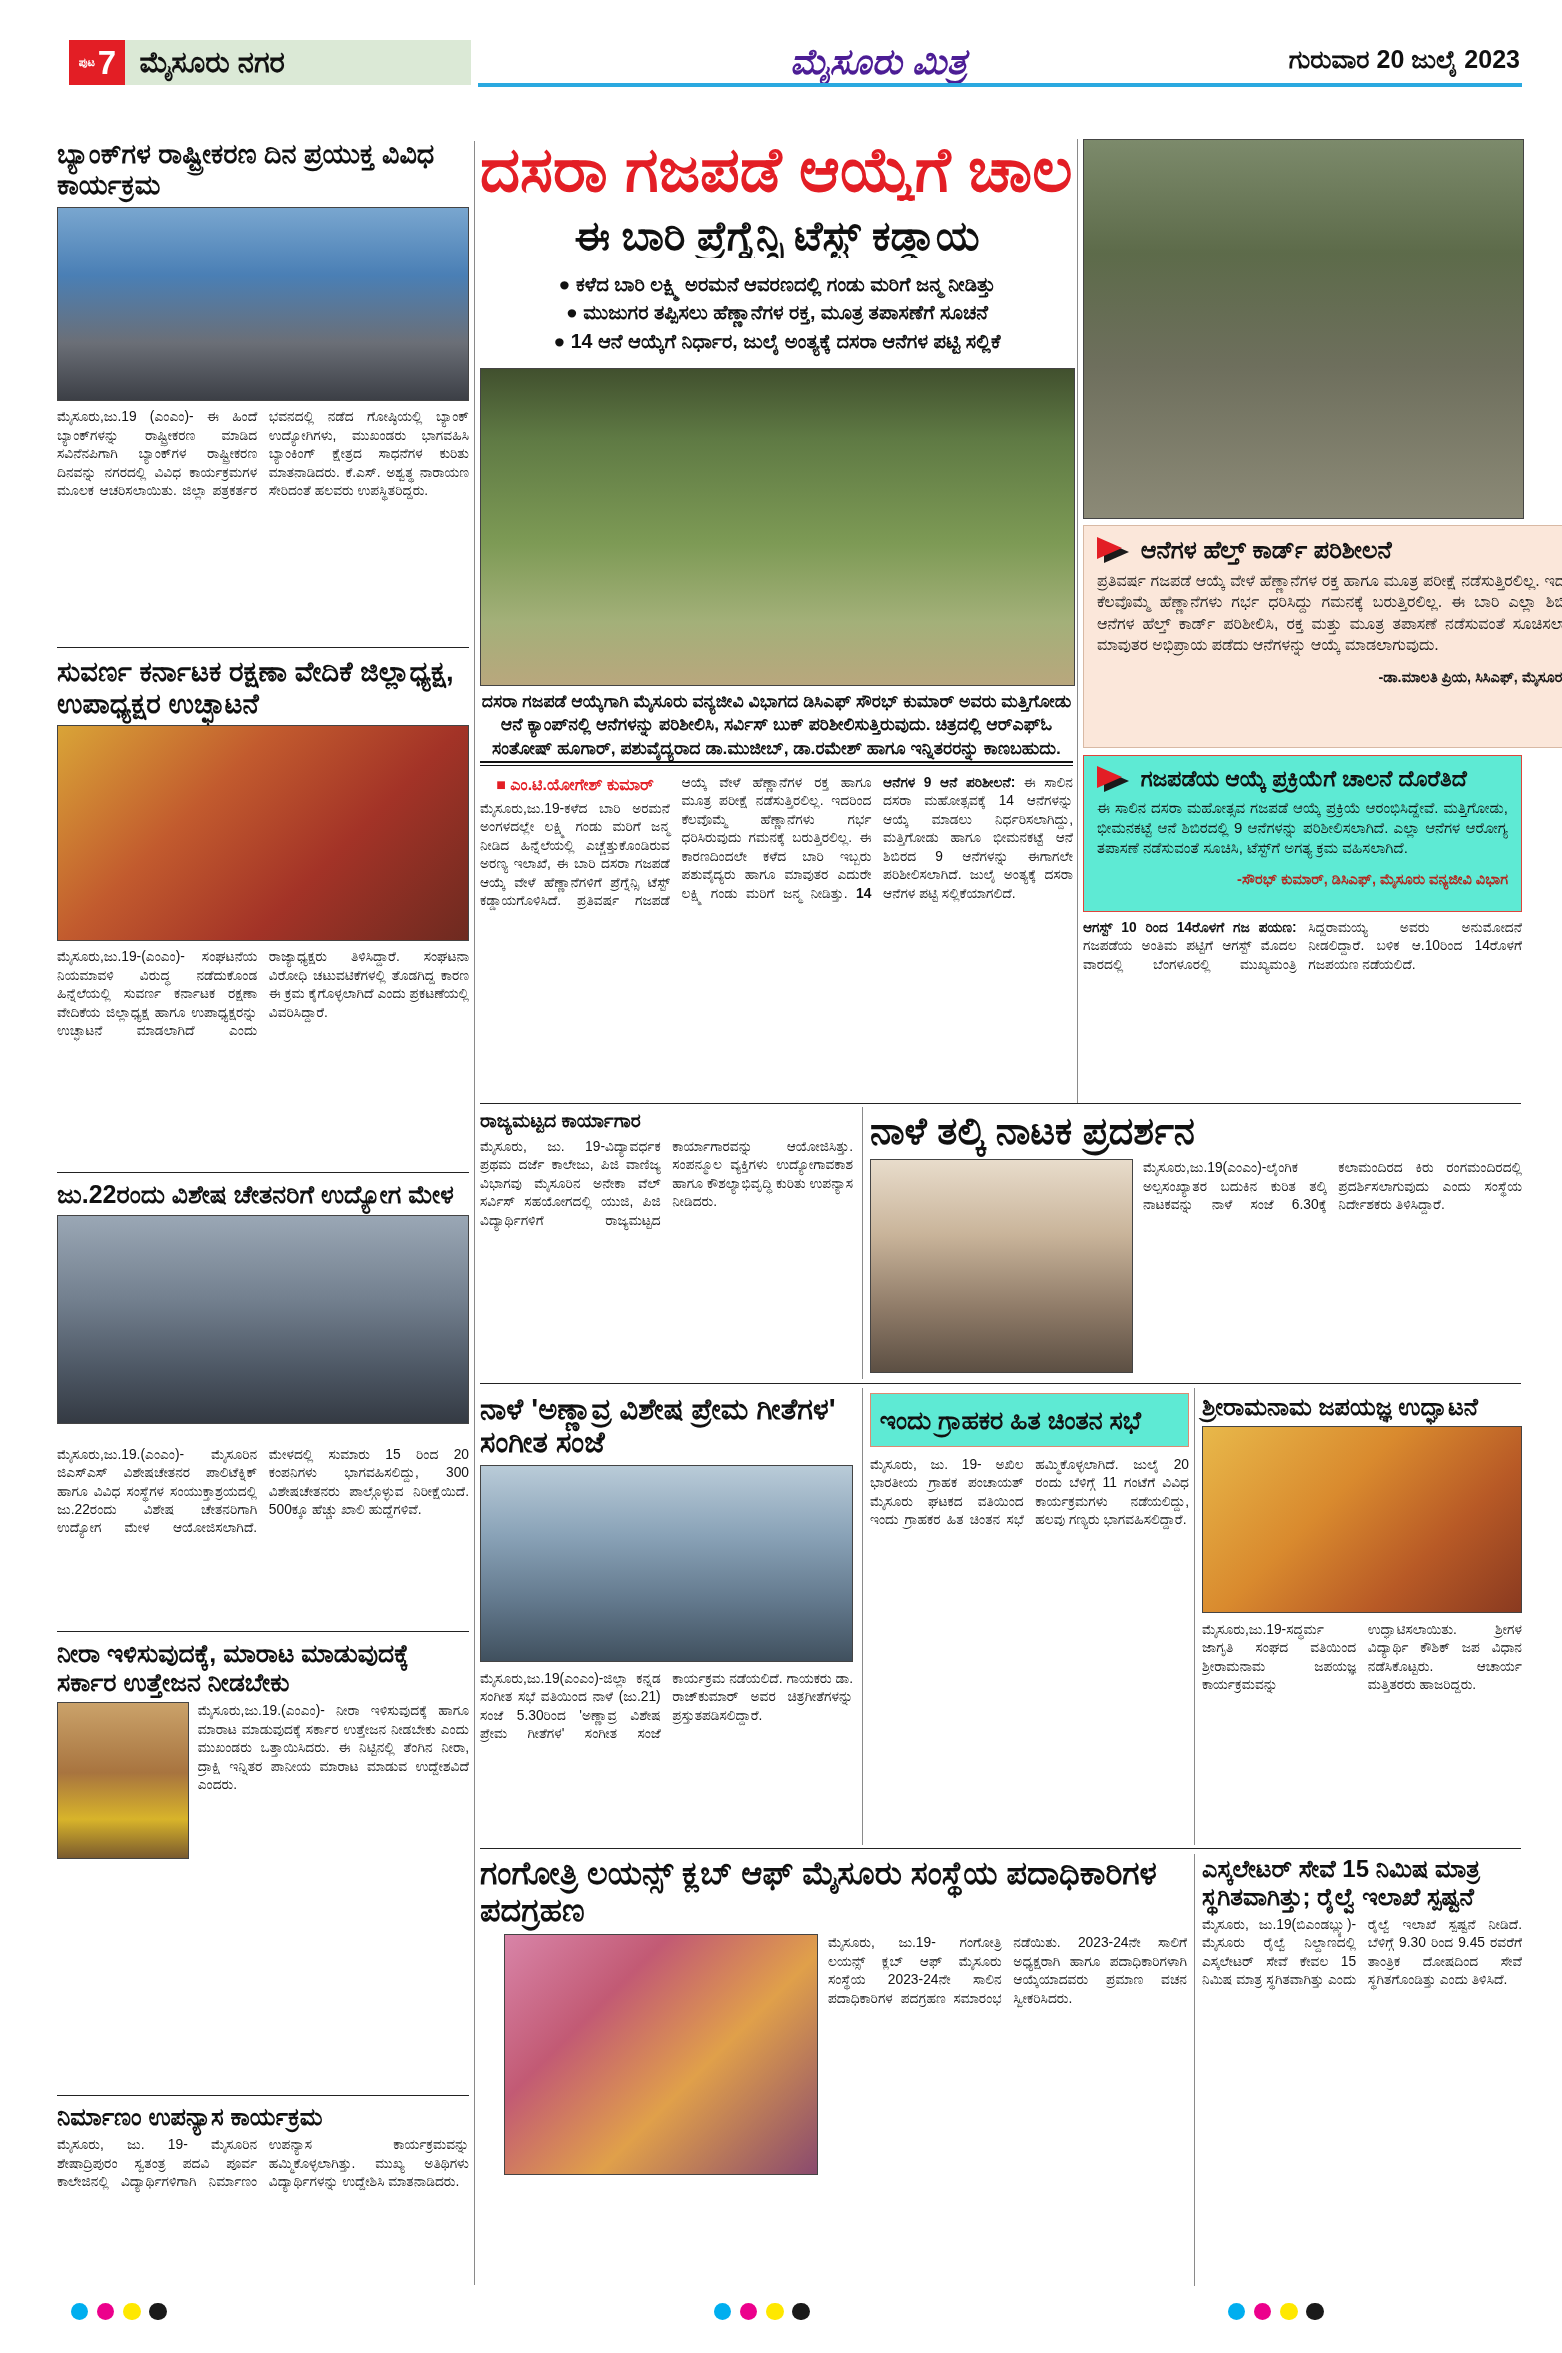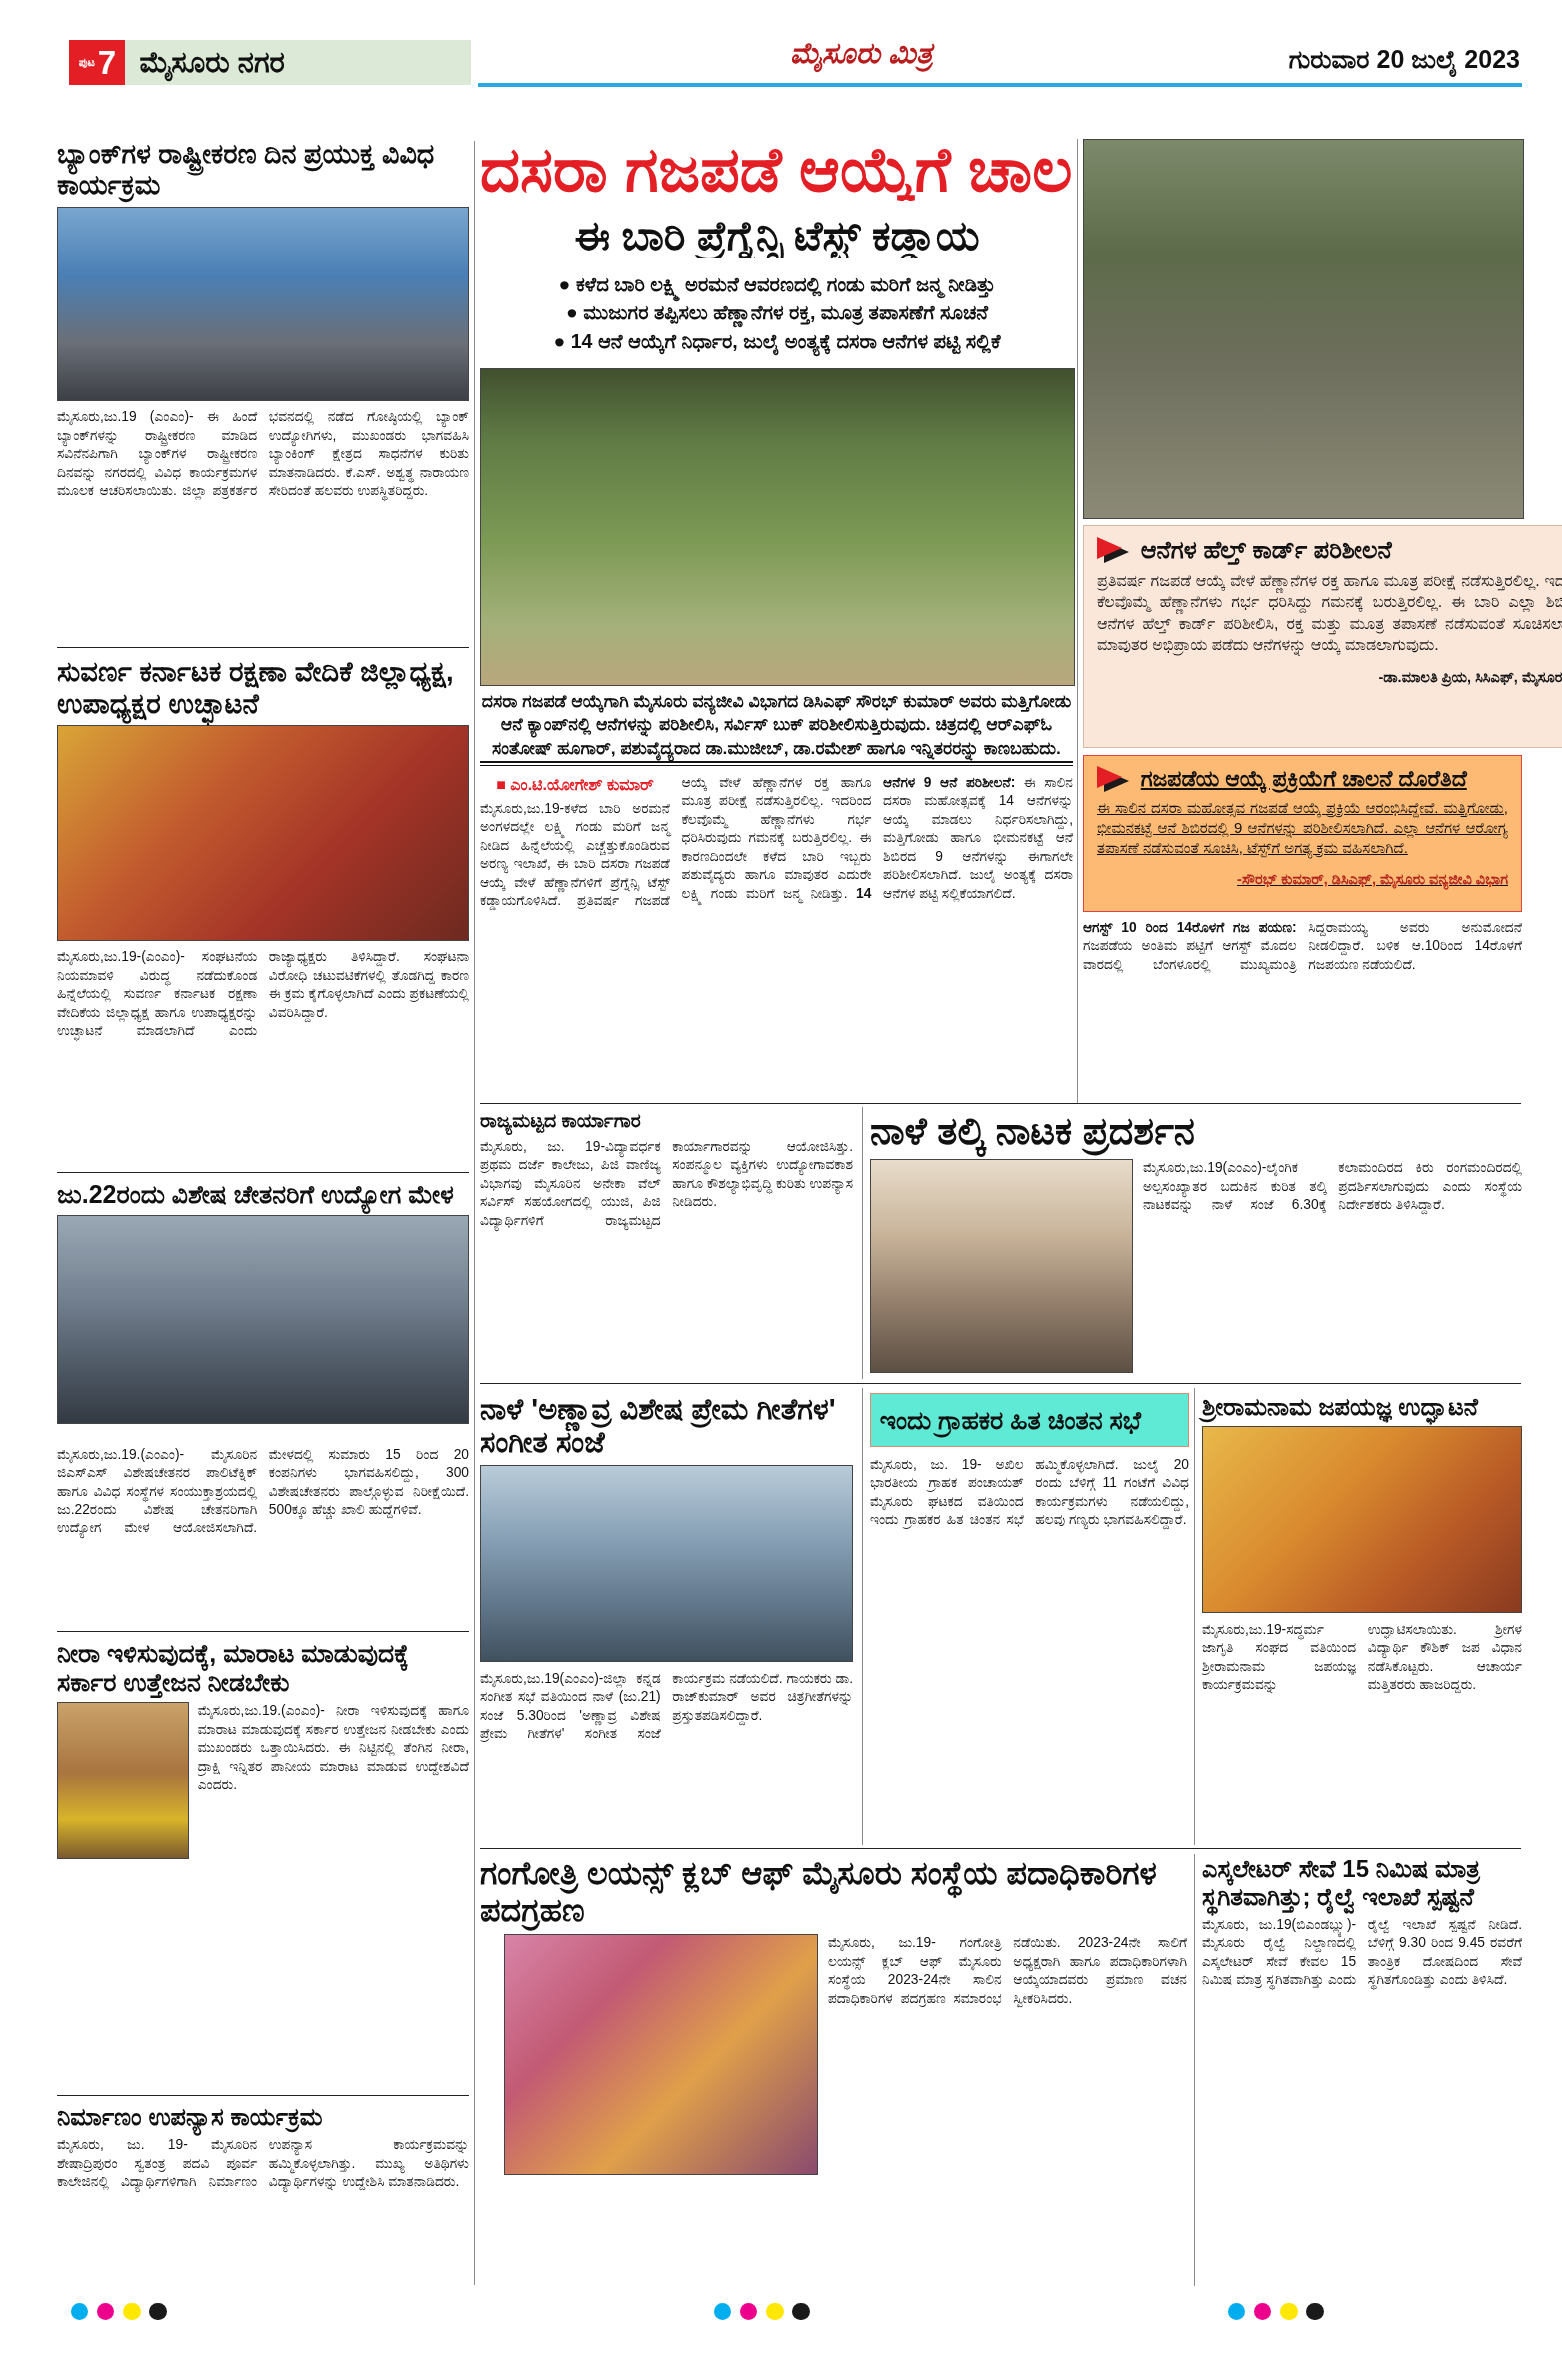--- a/index.html
+++ b/index.html
@@ -5,22 +5,22 @@
   html,body{margin:0;padding:0;background:#e8e8e8;}
   .page{position:relative;width:1562px;height:2354px;background:#ffffff;margin:0 auto;
         font-family:"Liberation Sans","DejaVu Sans",sans-serif;color:#111;overflow:hidden;}
   
   .badge{position:absolute;left:69px;top:40px;width:57px;height:45px;background:#e31e25;color:#fff;
          display:flex;align-items:center;justify-content:center;gap:2.9px;}
   .badge .lbl{font-size:11px;font-weight:bold;}
   .badge .num{font-size:33px;font-weight:bold;line-height:1;}
   .band{position:absolute;left:125px;top:40px;width:346px;height:45px;background:#dbe9d6;
         font-size:29px;font-weight:bold;display:flex;align-items:center;padding-left:14.5px;box-sizing:border-box;}
-  .paper{position:absolute;left:790px;top:30px;width:304px;height:48px;color:#b91c1c;
-         font-size:29px;font-weight:bold;font-style:italic;display:flex;align-items:center;}
+  .paper{position:absolute;left:790px;top:38px;width:304px;height:48px;color:#4c1d95;
+         font-size:36px;font-weight:bold;font-style:italic;display:flex;align-items:center;}
   .pdate{position:absolute;right:42px;top:45px;font-size:25px;font-weight:bold;}
   .bluerule{position:absolute;left:478px;top:83px;width:1044px;height:3.6px;background:#2aa9e0;}
   
   .vrule{position:absolute;width:0.7px;background:#8a8a8a;}
   .hrule{position:absolute;height:1.4px;background:#222;}
   .photo{background-size:cover;border:0.7px solid #444;}
   .art h2{margin:0 0 5.8px 0;text-align:left;font-weight:bold;line-height:1.15;}
   .body{ text-align:justify;font-size:13.8px;line-height:1.34;}
   .cols2{column-count:2;column-gap:11.6px;}
   .cols3{column-count:3;column-gap:11.6px;}
@@ -100,21 +100,21 @@
 
   <div class="qbox" style="left:1083px;top:525px;width:522px;height:223px;background:#fbe7da;border:0.7px solid #d8b9a4;">
     <div class="ttl">
       <span class="box-arrow"></span>
       <span>ಆನೆಗಳ ಹೆಲ್ತ್ ಕಾರ್ಡ್ ಪರಿಶೀಲನೆ</span>
     </div>
     <div class="txt">ಪ್ರತಿವರ್ಷ ಗಜಪಡೆ ಆಯ್ಕೆ ವೇಳೆ ಹೆಣ್ಣಾನೆಗಳ ರಕ್ತ ಹಾಗೂ ಮೂತ್ರ ಪರೀಕ್ಷೆ ನಡೆಸುತ್ತಿರಲಿಲ್ಲ. ಇದರಿಂದ ಕೆಲವೊಮ್ಮೆ ಹೆಣ್ಣಾನೆಗಳು ಗರ್ಭ ಧರಿಸಿದ್ದು ಗಮನಕ್ಕೆ ಬರುತ್ತಿರಲಿಲ್ಲ. ಈ ಬಾರಿ ಎಲ್ಲಾ ಶಿಬಿರಗಳ ಆನೆಗಳ ಹೆಲ್ತ್ ಕಾರ್ಡ್ ಪರಿಶೀಲಿಸಿ, ರಕ್ತ ಮತ್ತು ಮೂತ್ರ ತಪಾಸಣೆ ನಡೆಸುವಂತೆ ಸೂಚಿಸಲಾಗಿದೆ. ಮಾವುತರ ಅಭಿಪ್ರಾಯ ಪಡೆದು ಆನೆಗಳನ್ನು ಆಯ್ಕೆ ಮಾಡಲಾಗುವುದು.</div>
     <div class="att">-ಡಾ.ಮಾಲತಿ ಪ್ರಿಯ, ಸಿಸಿಎಫ್, ಮೈಸೂರು ವೃತ್ತ</div>
   </div>
 
-  <div class="qbox" style="left:1083px;top:755px;width:439px;height:157px;background:#fdba74;border:1.4px solid #e0443a;text-decoration:underline;">
+  <div class="qbox" style="left:1083px;top:755px;width:439px;height:157px;background:#5eead4;border:1.4px solid #e0443a;">
     <div class="ttl" style="font-size:22px;">
       <span class="box-arrow"></span>
       <span>ಗಜಪಡೆಯ ಆಯ್ಕೆ ಪ್ರಕ್ರಿಯೆಗೆ ಚಾಲನೆ ದೊರೆತಿದೆ</span>
     </div>
     <div class="txt" style="font-size:15px;">ಈ ಸಾಲಿನ ದಸರಾ ಮಹೋತ್ಸವ ಗಜಪಡೆ ಆಯ್ಕೆ ಪ್ರಕ್ರಿಯೆ ಆರಂಭಿಸಿದ್ದೇವೆ. ಮತ್ತಿಗೋಡು, ಭೀಮನಕಟ್ಟೆ ಆನೆ ಶಿಬಿರದಲ್ಲಿ 9 ಆನೆಗಳನ್ನು ಪರಿಶೀಲಿಸಲಾಗಿದೆ. ಎಲ್ಲಾ ಆನೆಗಳ ಆರೋಗ್ಯ ತಪಾಸಣೆ ನಡೆಸುವಂತೆ ಸೂಚಿಸಿ, ಟೆಸ್ಟ್‌ಗೆ ಅಗತ್ಯ ಕ್ರಮ ವಹಿಸಲಾಗಿದೆ.</div>
     <div class="att" style="color:#b3261e;">-ಸೌರಭ್ ಕುಮಾರ್, ಡಿಸಿಎಫ್, ಮೈಸೂರು ವನ್ಯಜೀವಿ ವಿಭಾಗ</div>
   </div>
 
   <div class="abs body cols2" style="left:1083px;top:919px;width:439px;height:181px;overflow:hidden;">
     <span class="subhd">ಆಗಸ್ಟ್ 10 ರಿಂದ 14ರೊಳಗೆ ಗಜ ಪಯಣ:</span>

